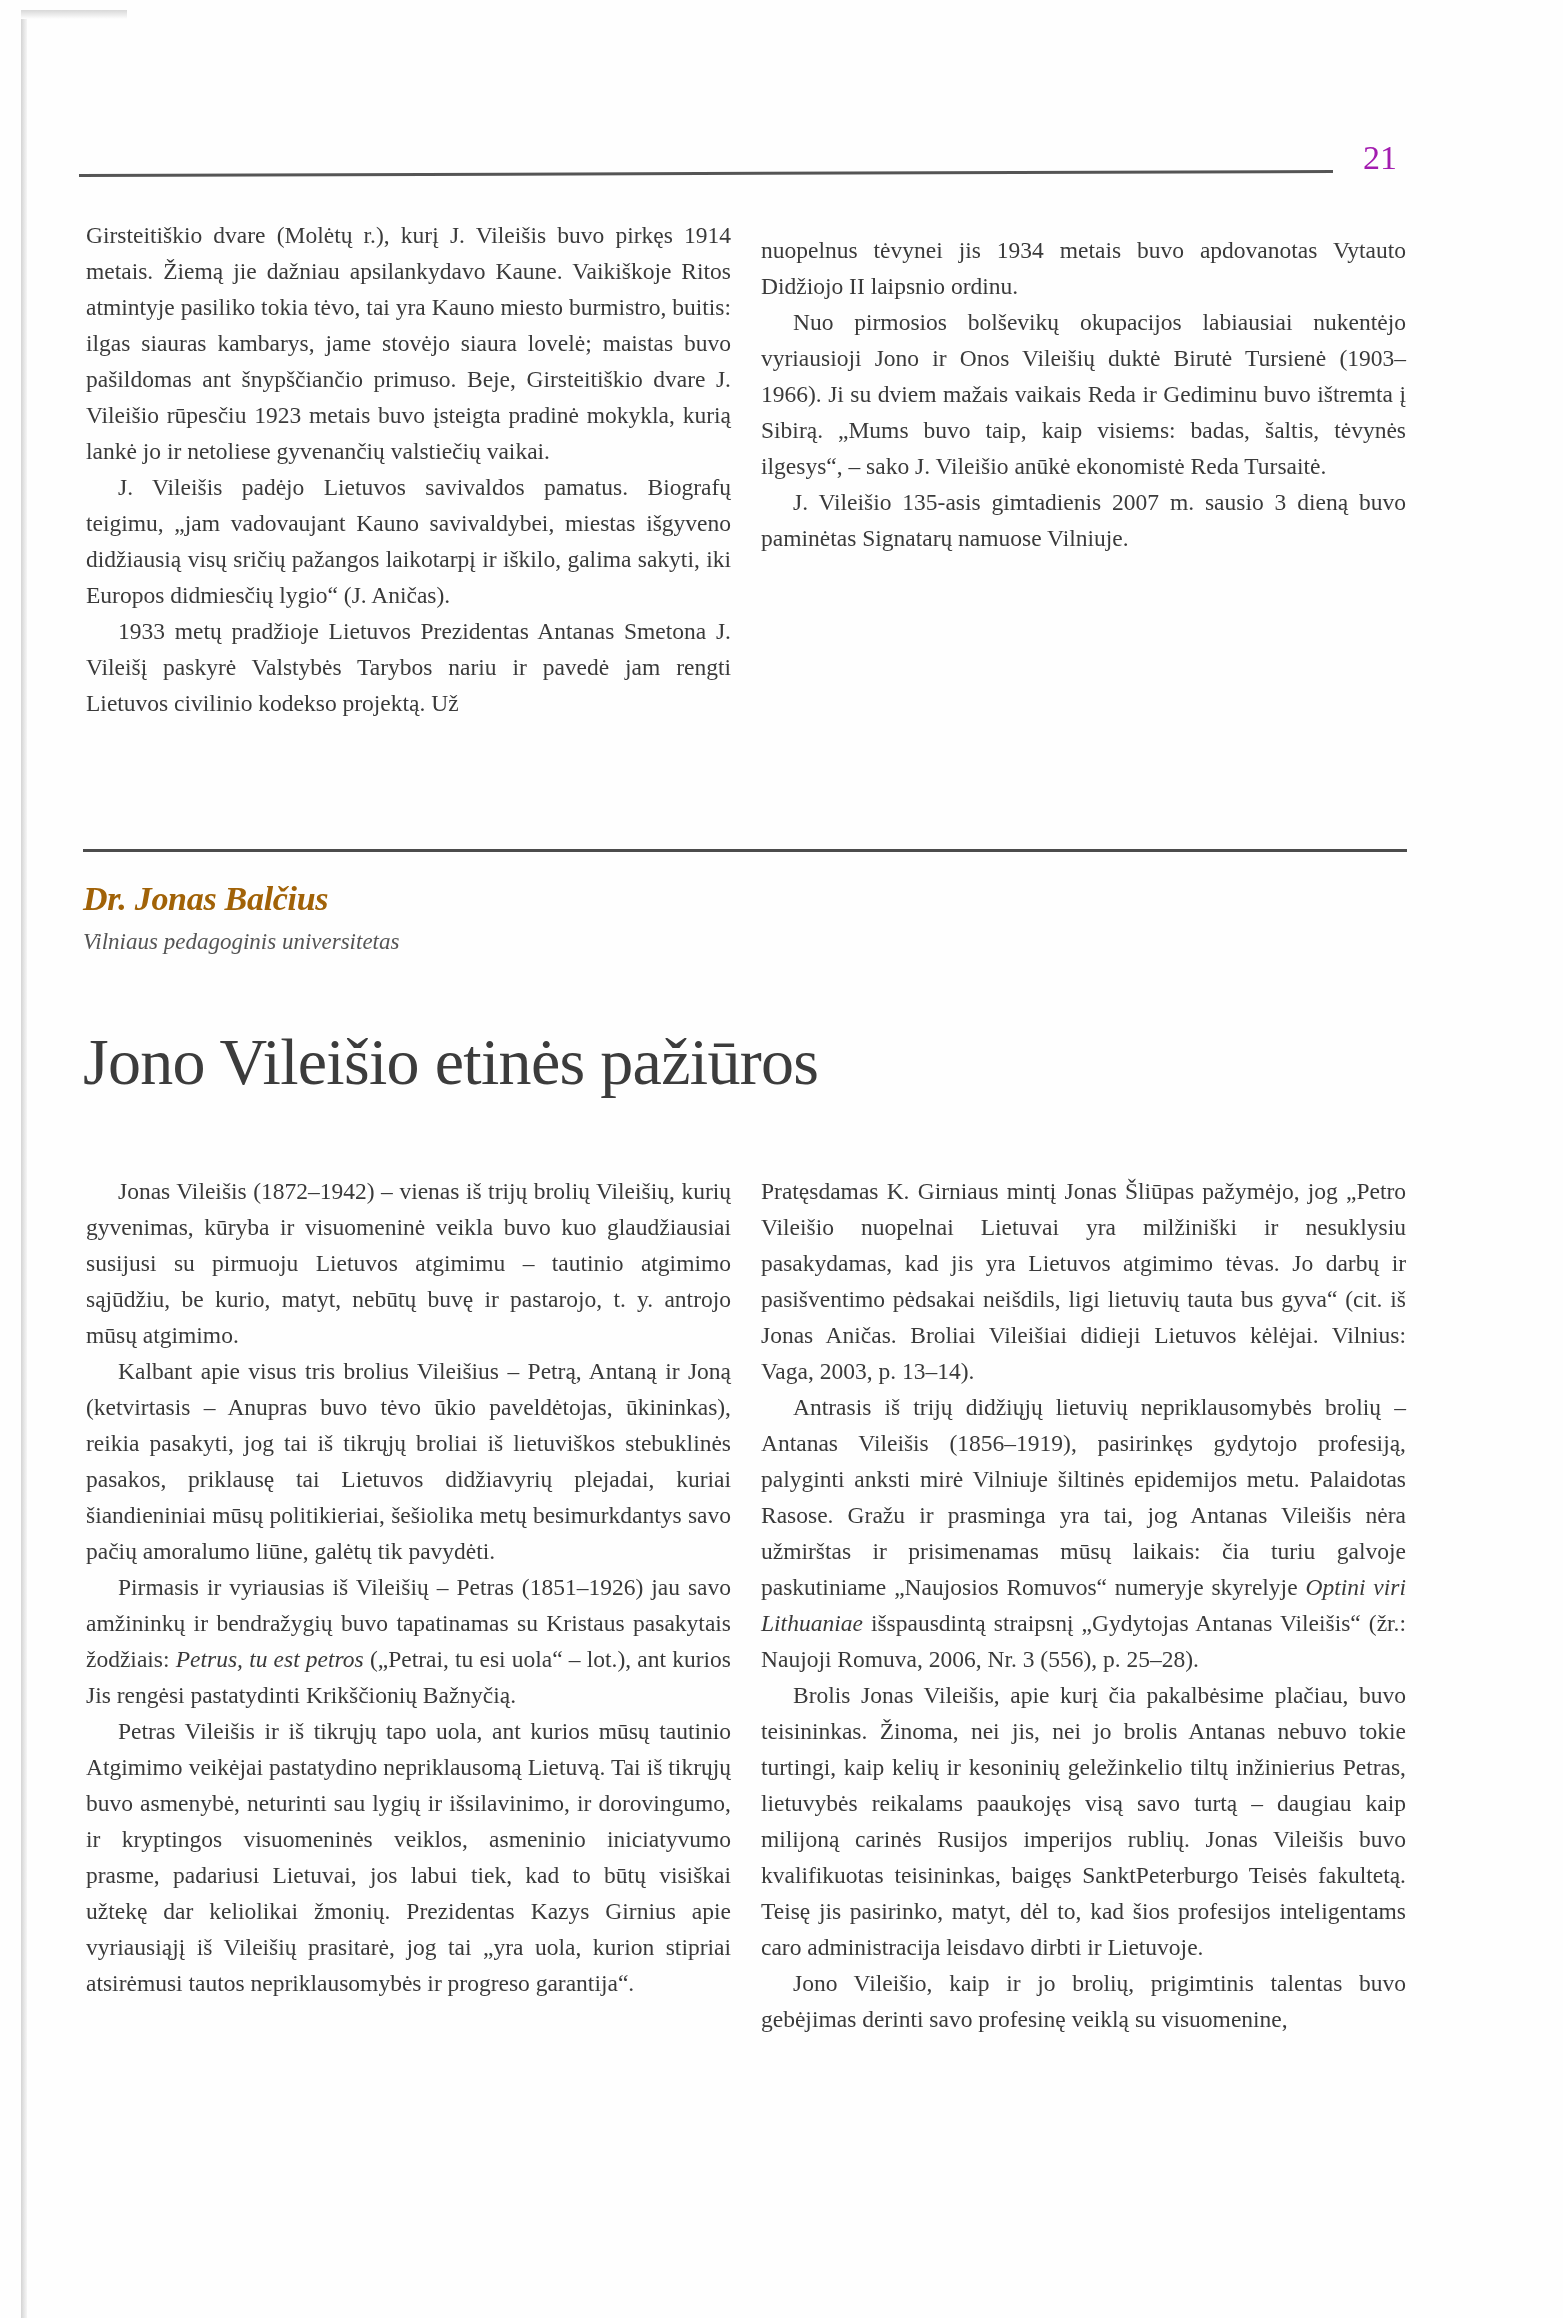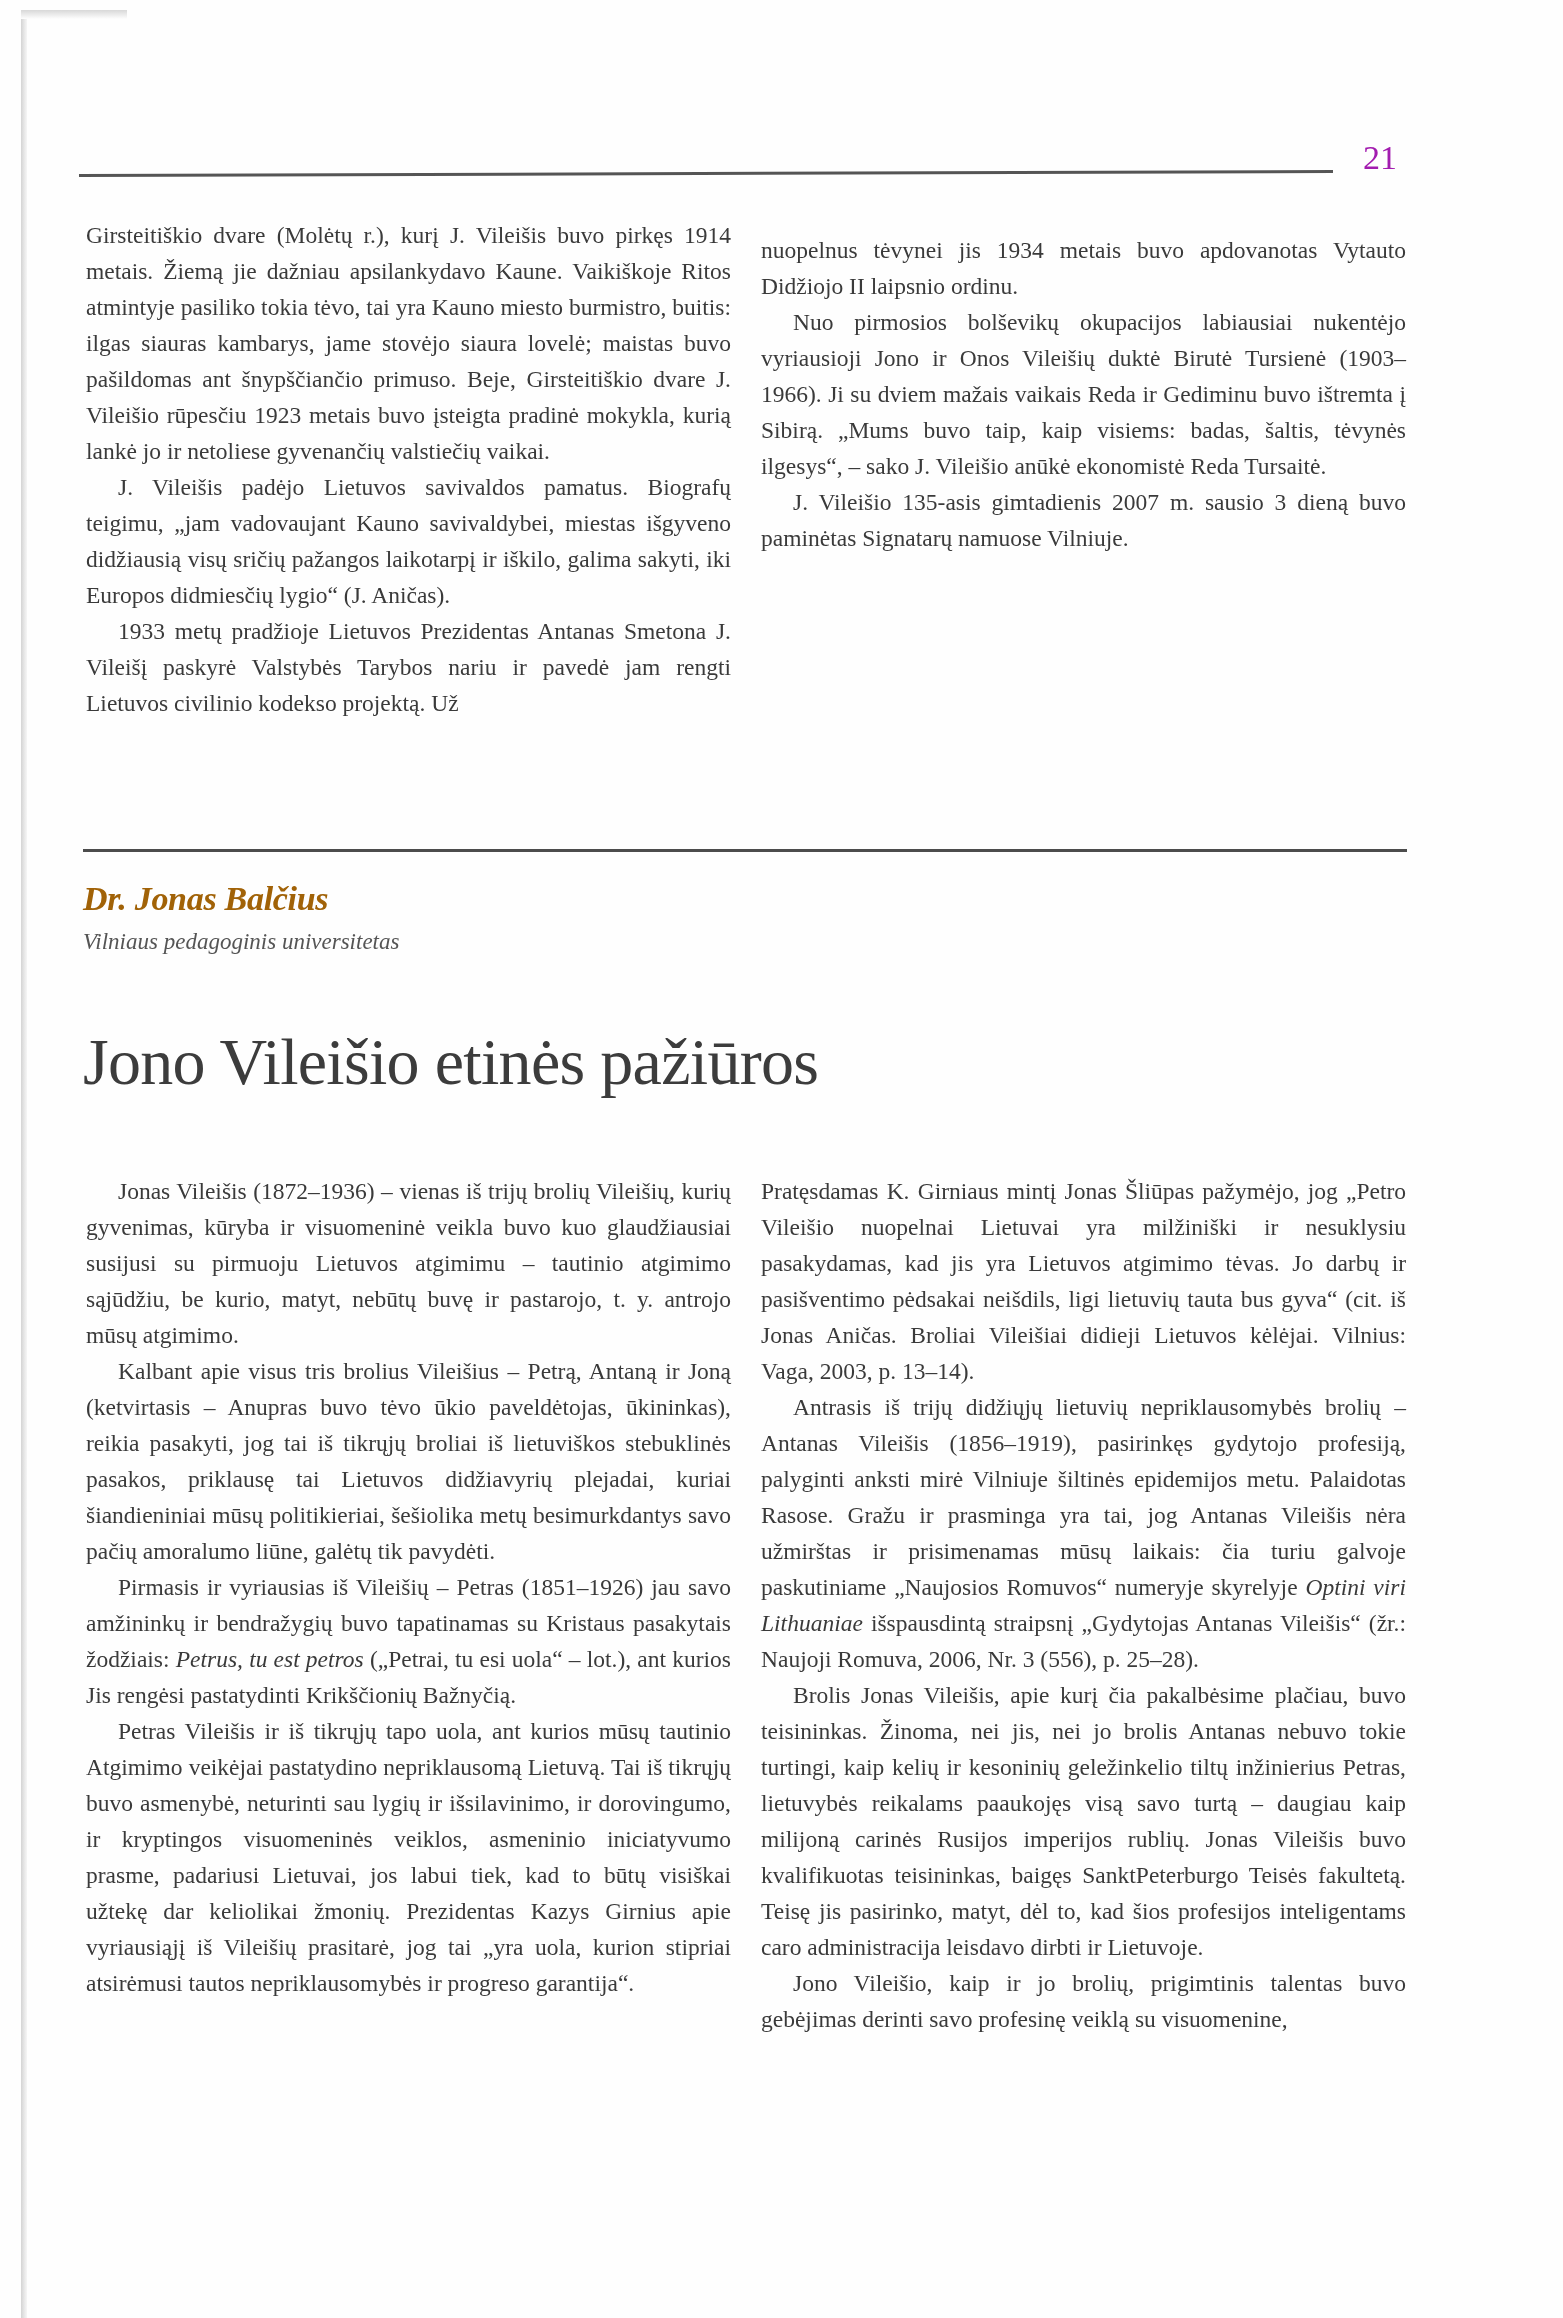--- a/index.html
+++ b/index.html
@@ -49,21 +49,21 @@
     <p>J. Vileišio 135-asis gimtadienis 2007 m. sausio 3 dieną buvo paminėtas Signatarų namuose Vilniuje.</p>
   </div>
 
 <div class="mid-rule"></div>
 
 <div class="author">Dr. Jonas Balčius</div>
 <div class="affil">Vilniaus pedagoginis universitetas</div>
 <h1 class="title" style="margin:0;font-weight:normal;">Jono Vileišio etinės pažiūros</h1>
 
 <div class="col col-bl" id="art-left">
-    <p><span>Jonas Vileišis (1872–1936) – vienas iš trijų brolių Vileišių, kurių gyvenimas, kūryba ir visuomeninė veikla buvo kuo glaudžiausiai susijusi su pirmuoju Lietuvos atgimimu – tautinio atgimimo sąjūdžiu, be kurio, matyt, nebūtų buvę ir pastarojo, t. y. antrojo mūsų atgimimo.</span></p>
+    <p><span>Jonas Vileišis (1872–1942) – vienas iš trijų brolių Vileišių, kurių gyvenimas, kūryba ir visuomeninė veikla buvo kuo glaudžiausiai susijusi su pirmuoju Lietuvos atgimimu – tautinio atgimimo sąjūdžiu, be kurio, matyt, nebūtų buvę ir pastarojo, t. y. antrojo mūsų atgimimo.</span></p>
     <p><span>Kalbant apie visus tris brolius Vileišius – Petrą, Antaną ir Joną (ketvirtasis – Anupras buvo tėvo ūkio paveldėtojas, ūkininkas), reikia pasakyti, jog tai iš tikrųjų broliai iš lietuviškos stebuklinės pasakos, priklausę tai Lietuvos didžiavyrių plejadai, kuriai šiandieniniai mūsų politikieriai, šešiolika metų besimurkdantys savo pačių amoralumo liūne, galėtų tik pavydėti.</span></p>
     <p><span>Pirmasis ir vyriausias iš Vileišių – Petras (1851–1926) jau savo amžininkų ir bendražygių buvo tapatinamas su Kristaus pasakytais žodžiais: </span><i>Petrus, tu est petros</i><span> („Petrai, tu esi uola“ – lot.), ant kurios Jis rengėsi pastatydinti Krikščionių Bažnyčią.</span></p>
     <p><span>Petras Vileišis ir iš tikrųjų tapo uola, ant kurios mūsų tautinio Atgimimo veikėjai pastatydino nepriklausomą Lietuvą. Tai iš tikrųjų buvo asmenybė, neturinti sau lygių ir išsilavinimo, ir dorovingumo, ir kryptingos visuomeninės veiklos, asmeninio iniciatyvumo prasme, padariusi Lietuvai, jos labui tiek, kad to būtų visiškai užtekę dar keliolikai žmonių. Prezidentas Kazys Girnius apie vyriausiąjį iš Vileišių prasitarė, jog tai „yra uola, kurion stipriai atsirėmusi tautos nepriklausomybės ir progreso garantija“.</span></p>
   </div>
 <div class="col col-br" id="art-right">
     <p class="noindent"><span>Pratęsdamas K. Girniaus mintį Jonas Šliūpas pažymėjo, jog „Petro Vileišio nuopelnai Lietuvai yra milžiniški ir nesuklysiu pasakydamas, kad jis yra Lietuvos atgimimo tėvas. Jo darbų ir pasišventimo pėdsakai neišdils, ligi lietuvių tauta bus gyva“ (cit. iš Jonas Aničas. Broliai Vileišiai didieji Lietuvos kėlėjai. Vilnius: Vaga, 2003, p. 13–14).</span></p>
     <p><span>Antrasis iš trijų didžiųjų lietuvių nepriklausomybės brolių – Antanas Vileišis (1856–1919), pasirinkęs gydytojo profesiją, palyginti anksti mirė Vilniuje šiltinės epidemijos metu. Palaidotas Rasose. Gražu ir prasminga yra tai, jog Antanas Vileišis nėra užmirštas ir prisimenamas mūsų laikais: čia turiu galvoje paskutiniame „Naujosios Romuvos“ numeryje skyrelyje </span><i>Optini viri Lithuaniae</i><span> išspausdintą straipsnį „Gydytojas Antanas Vileišis“ (žr.: Naujoji Romuva, 2006, Nr. 3 (556), p. 25–28).</span></p>
     <p><span>Brolis Jonas Vileišis, apie kurį čia pakalbėsime plačiau, buvo teisininkas. Žinoma, nei jis, nei jo brolis Antanas nebuvo tokie turtingi, kaip kelių ir kesoninių geležinkelio tiltų inžinierius Petras, lietuvybės reikalams paaukojęs visą savo turtą – daugiau kaip milijoną carinės Rusijos imperijos rublių. Jonas Vileišis buvo kvalifikuotas teisininkas, baigęs SanktPeterburgo Teisės fakultetą. Teisę jis pasirinko, matyt, dėl to, kad šios profesijos inteligentams caro administracija leisdavo dirbti ir Lietuvoje.</span></p>
     <p><span>Jono Vileišio, kaip ir jo brolių, prigimtinis talentas buvo gebėjimas derinti savo profesinę veiklą su visuomenine,</span></p>
   </div>

